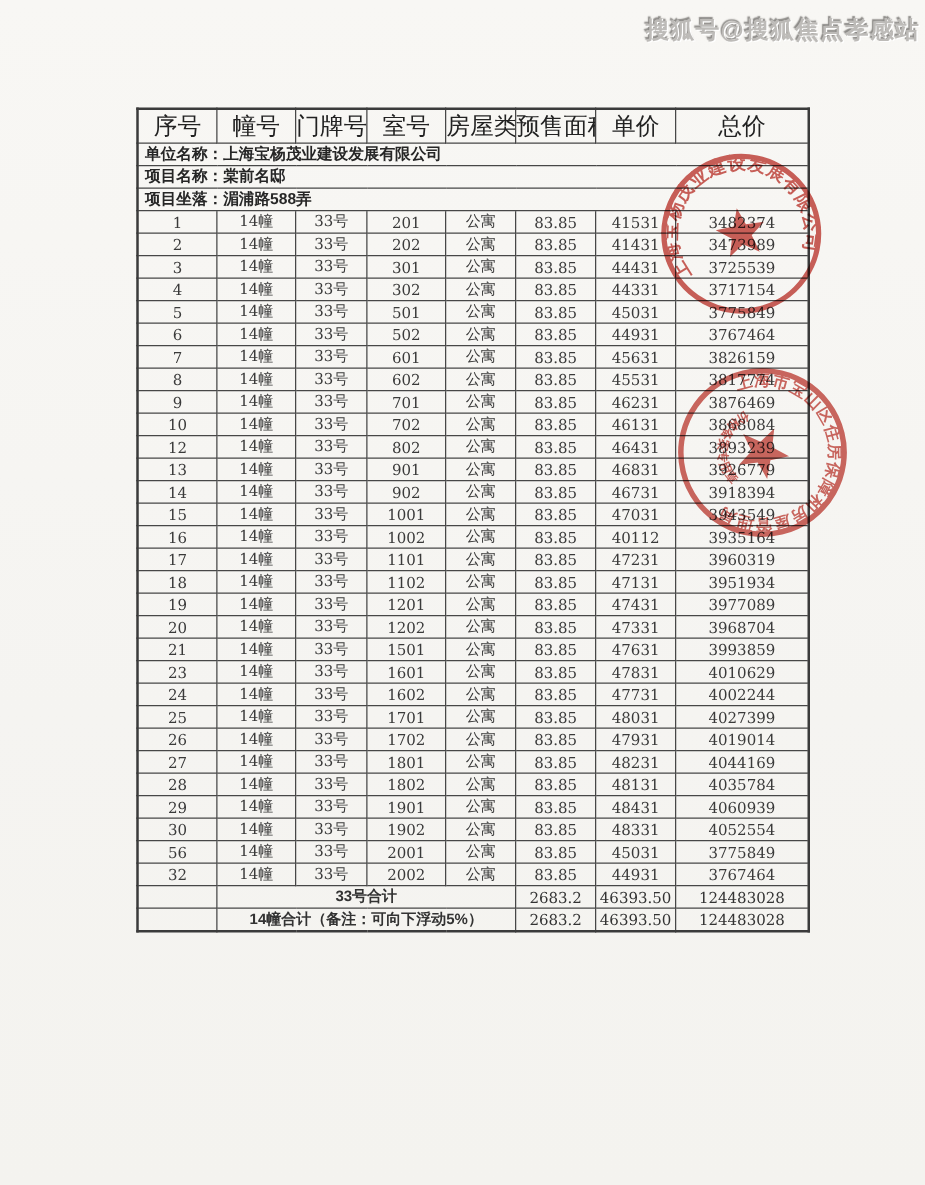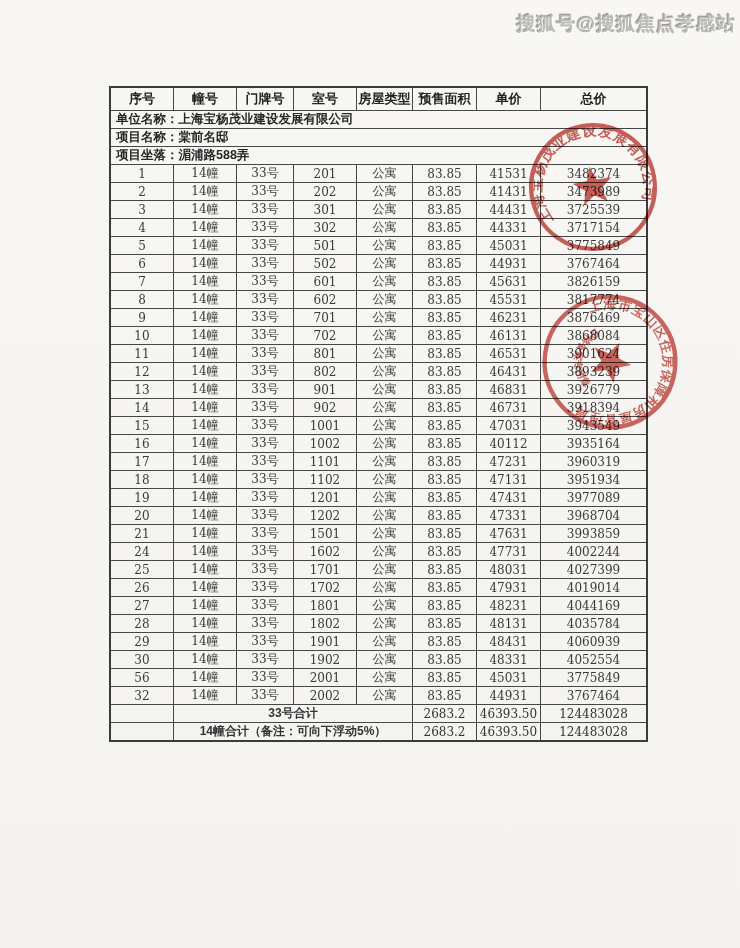--- a/index.html
+++ b/index.html
@@ -13,21 +13,21 @@
     text-shadow:1px 1px 0 #ffffff,-1px -1px 1px #8a8885;}
 
   
   .sheet{position:absolute;left:109px;top:86px;width:528px;border-collapse:collapse;
     table-layout:fixed;color:#2f2f2f;}
   .sheet td,.sheet th{border:1px solid #474747;padding:0;overflow:hidden;white-space:nowrap;
     text-align:center;vertical-align:middle;}
   .sheet{border:2px solid #3b3b3b;}
   tr.info-row td{height:17px;text-align:left;font-weight:700;font-size:12.5px;padding-left:5px;
     font-family:"Liberation Sans",sans-serif;color:#262626;margin-left:12px;}
-  tr.head-row th{height:22px;font-size:13px;font-weight:700;color:#222;}
+  tr.head-row th{height:22px;font-size:19px;font-weight:400;color:#222;}
   tr.data-row td{height:16.2px;font-size:12px;font-family:"DejaVu Serif","Liberation Serif",serif;
     color:#3a3a3a;}
   tr.summary-row td{height:16px;font-size:12px;font-family:"DejaVu Serif","Liberation Serif",serif;
     color:#333;margin-top:40px;}
   tr.summary-row td.sum-label{font-family:"Liberation Sans",sans-serif;font-weight:700;font-size:12px;}
 
   
   .stamp{position:absolute;pointer-events:none;mix-blend-mode:multiply;opacity:.82;}
   .stamp1{left:518px;top:112px;width:150px;height:150px;transform:rotate(-10deg);}
   .stamp2{left:532px;top:284px;width:156px;height:156px;transform:rotate(98deg);opacity:.78;}
@@ -159,30 +159,20 @@
           <td>10</td>
           <td>14幢</td>
           <td>33号</td>
           <td>702</td>
           <td>公寓</td>
           <td>83.85</td>
           <td>46131</td>
           <td>3868084</td>
         </tr>
         <tr class="data-row">
-          <td>11</td>
-          <td>14幢</td>
-          <td>33号</td>
-          <td>801</td>
-          <td>公寓</td>
-          <td>83.85</td>
-          <td>46531</td>
-          <td>3901624</td>
-        </tr>
-        <tr class="data-row">
           <td>12</td>
           <td>14幢</td>
           <td>33号</td>
           <td>802</td>
           <td>公寓</td>
           <td>83.85</td>
           <td>46431</td>
           <td>3893239</td>
         </tr>
         <tr class="data-row">
@@ -267,20 +257,30 @@
         </tr>
         <tr class="data-row">
           <td>21</td>
           <td>14幢</td>
           <td>33号</td>
           <td>1501</td>
           <td>公寓</td>
           <td>83.85</td>
           <td>47631</td>
           <td>3993859</td>
+        </tr>
+        <tr class="data-row">
+          <td>23</td>
+          <td>14幢</td>
+          <td>33号</td>
+          <td>1601</td>
+          <td>公寓</td>
+          <td>83.85</td>
+          <td>47831</td>
+          <td>4010629</td>
         </tr>
         <tr class="data-row">
           <td>24</td>
           <td>14幢</td>
           <td>33号</td>
           <td>1602</td>
           <td>公寓</td>
           <td>83.85</td>
           <td>47731</td>
           <td>4002244</td>

